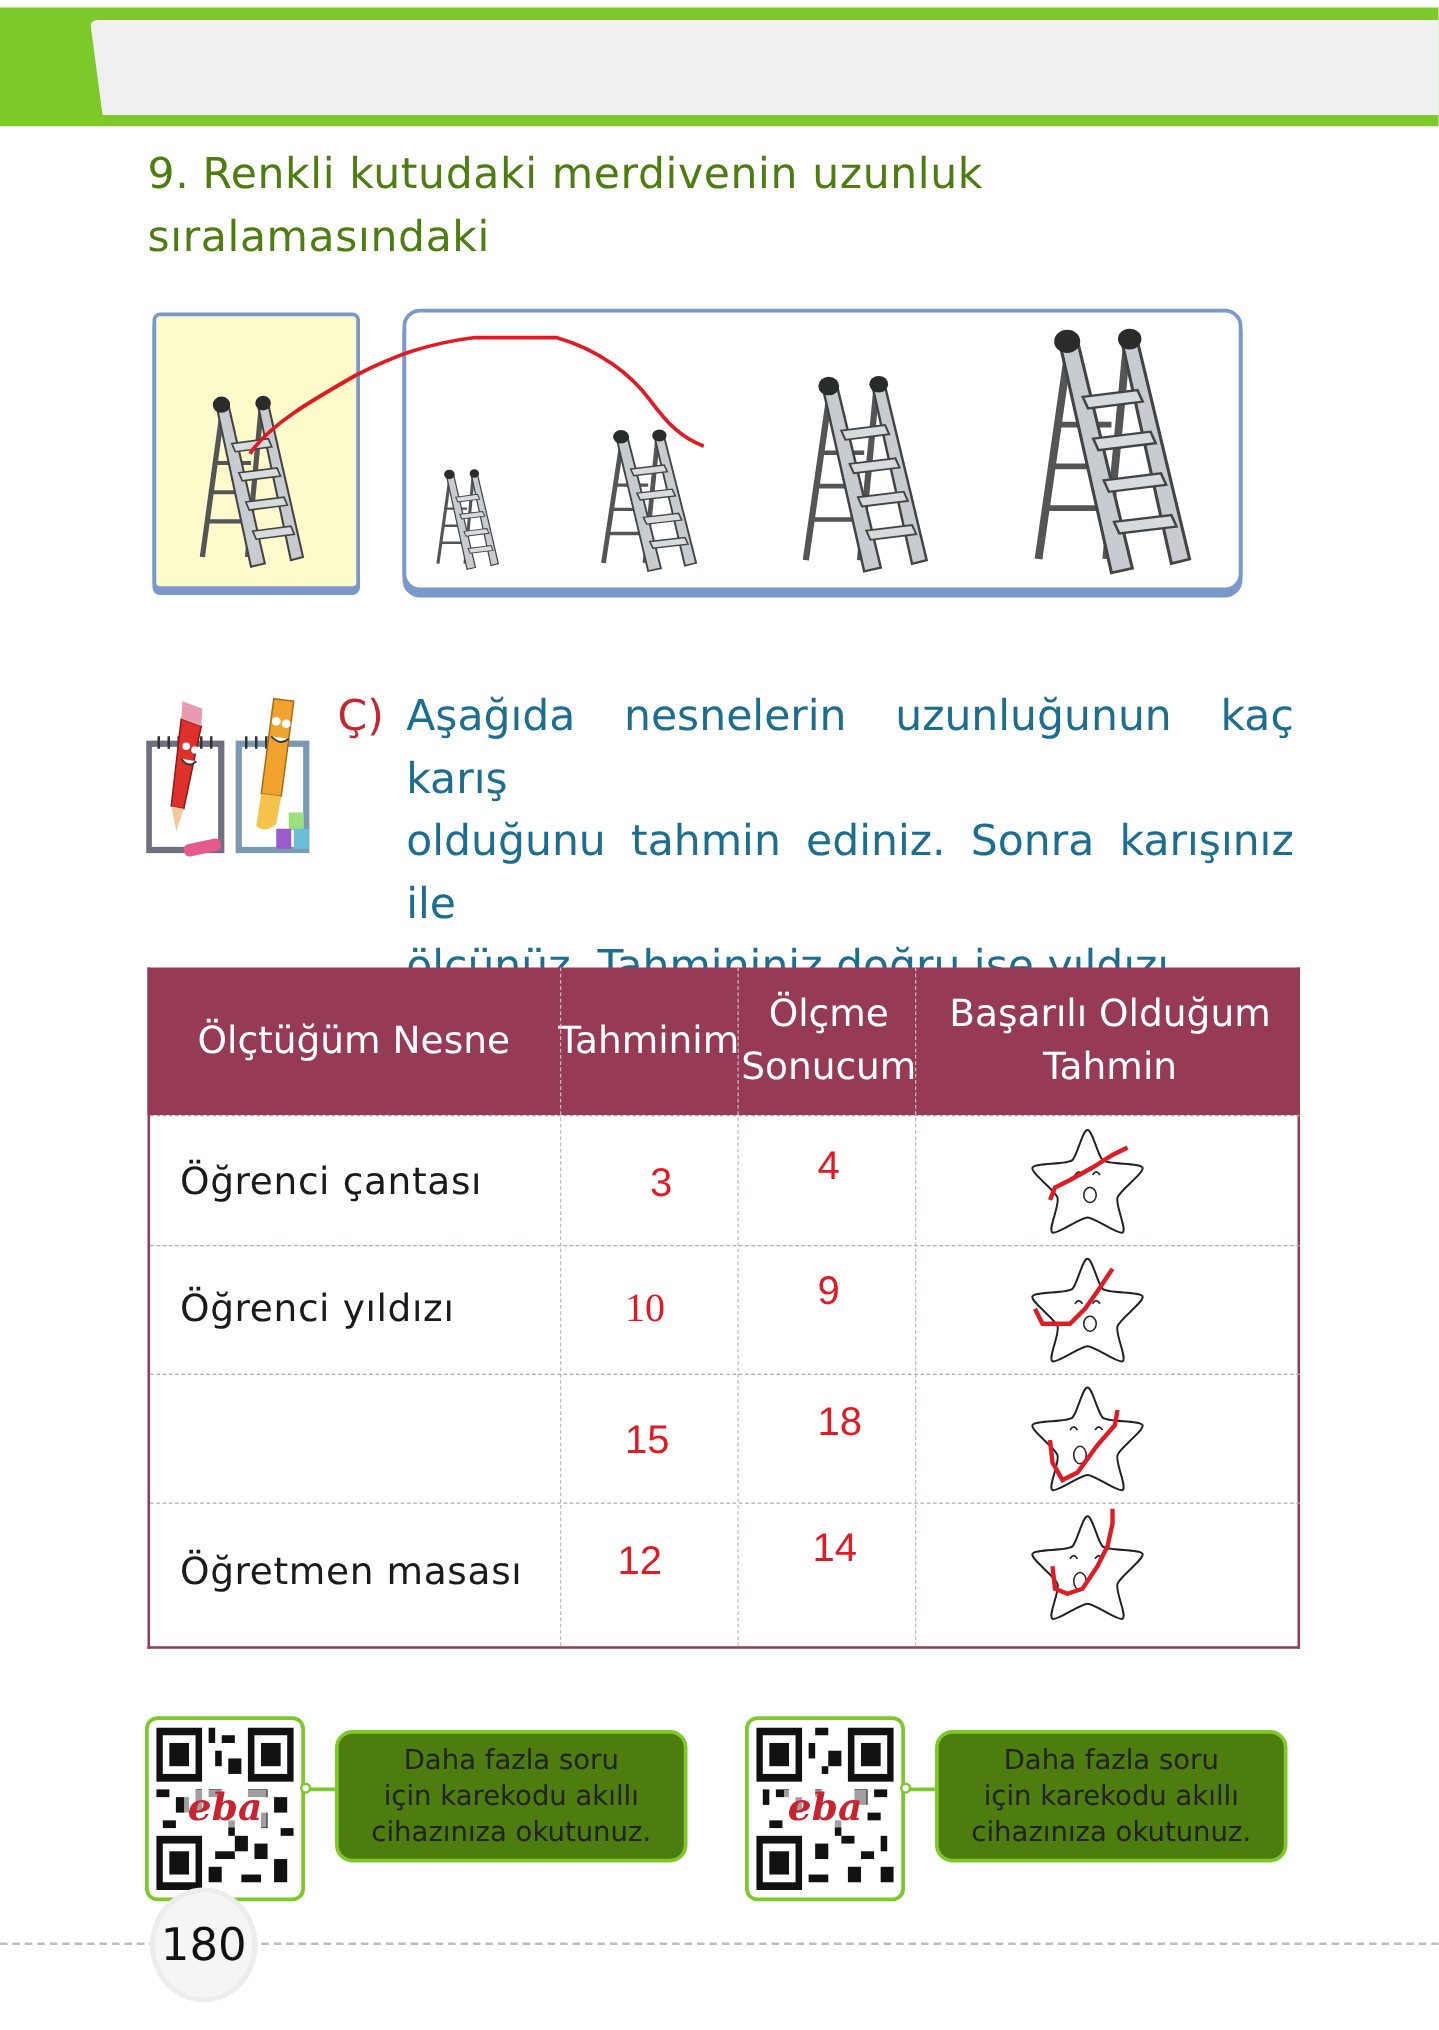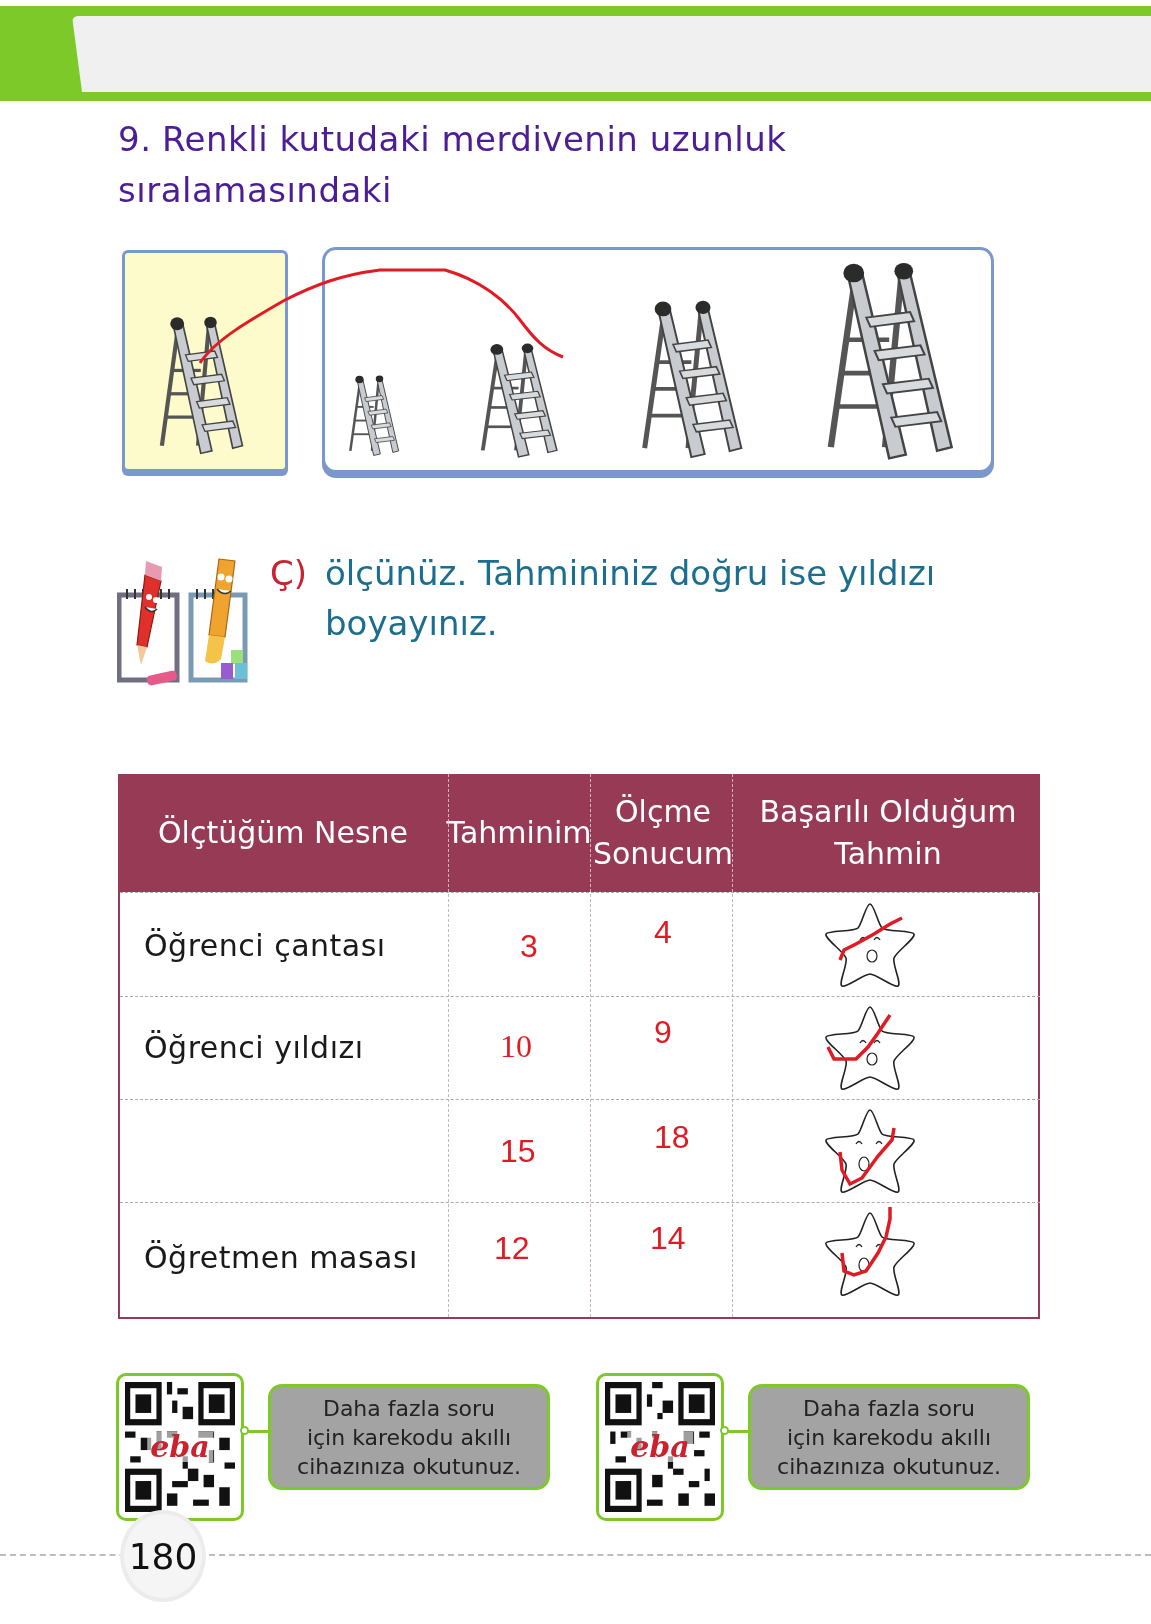--- a/index.html
+++ b/index.html
@@ -6,21 +6,21 @@
   html, body { width: 1151px; height: 1624px; background: #ffffff; overflow: hidden; }
   body { position: relative; font-family: "DejaVu Sans", sans-serif; }
 
   
   .header-band { position: absolute; left: 0; top: 6px; width: 1151px; height: 95px; background: #7dc929; }
   .header-inner { position: absolute; left: 72px; top: 16px; width: 1090px; height: 76px; background: #f0f0f0;
     clip-path: polygon(0 0, 100% 0, 100% 100%, 10px 100%); border-radius: 6px 0 0 0; }
   .header-top-fade { position: absolute; left: 0; top: 0; width: 1151px; height: 6px; background: #fff; }
 
   
-  .q9 { position: absolute; left: 118px; top: 114px; width: 900px; color: #4c1d95; font-size: 34px; line-height: 51px; letter-spacing: 0.5px; }
+  .q9 { position: absolute; left: 118px; top: 114px; width: 900px; color: #4d7c0f; font-size: 34px; line-height: 51px; letter-spacing: 0.5px; }
   .q9 .num { display: inline-block; width: 44px; }
   .q9 .line2 { padding-left: 44px; }
 
   
   .ladder-yellow { position: absolute; left: 122px; top: 250px; width: 166px; height: 222px; background: #fdfbcb;
     border: 3px solid #7a98cc; border-radius: 6px; box-shadow: 0 4px 0 #7a98cc; }
   .ladder-box { position: absolute; left: 322px; top: 247px; width: 672px; height: 226px; background: #ffffff;
     border: 3px solid #7a98cc; border-radius: 14px; box-shadow: 0 5px 0 #7a98cc; }
   .ladder { position: absolute; }
   .drawing { position: absolute; left: 0; top: 0; width: 1151px; height: 1624px; pointer-events: none; }
@@ -42,21 +42,21 @@
   .cell-name { position: absolute; left: 24px; font-size: 30px; color: #1a1a1a; letter-spacing: 0.5px; }
   .cell-num { position: absolute; color: #e01b24; font-size: 32px; font-family: "Liberation Sans", sans-serif; }
   .star { position: absolute; }
 
   
   .qr-frame { position: absolute; width: 128px; height: 148px; border: 3px solid #7dc929; border-radius: 10px; background: #fff; padding: 6px; }
   .qr-grid { width: 100%; height: 100%; position: relative; }
   .qr-logo { position: absolute; left: 50%; top: 50%; transform: translate(-50%, -50%); color: #c8232f; font-family: "DejaVu Serif", serif; font-style: italic; font-weight: bold; font-size: 30px; background: rgba(255,255,255,0.6); padding: 0 3px; line-height: 30px; }
   .qr-connector { position: absolute; height: 3px; background: #7dc929; }
   .qr-dot { position: absolute; width: 9px; height: 9px; border: 2px solid #7dc929; border-radius: 50%; background: #fff; }
-  .qr-callout { position: absolute; width: 282px; height: 106px; border: 3px solid #7dc929; border-radius: 14px; background: #a3a3a3;
+  .qr-callout { position: absolute; width: 282px; height: 106px; border: 3px solid #7dc929; border-radius: 14px; background: #4d7c0f;
     display: flex; flex-direction: column; align-items: center; justify-content: center; font-size: 22px; line-height: 29px; color: #222; text-align: center; }
 
   
   .footer-line { position: absolute; left: 0; top: 1554px; width: 1151px; height: 0; border-top: 2px dashed #bdbdbd; }
   .page-circle { position: absolute; left: 120px; top: 1510px; width: 86px; height: 92px; border-radius: 50%; background: #f5f5f5; border: 4px solid #ececec;
     display: flex; align-items: center; justify-content: center; font-size: 36px; color: #111; }
 </style>
 </head>
 <body>
 
@@ -149,20 +149,22 @@
   <path d="M100,34 Q107,42 114,36" stroke="#333" fill="#fff" stroke-width="1.5"></path>
   <path d="M92,80 L108,82 L104,104 Q96,112 88,106 Z" fill="#f5c24a"></path>
 
   <rect x="114" y="95" width="12" height="14" fill="#9be07a"></rect>
   <rect x="104" y="108" width="12" height="16" fill="#9b5bd0"></rect>
   <rect x="118" y="108" width="12" height="16" fill="#69c0d8"></rect>
 </svg>
 
 <div class="c-label">Ç)</div>
 <div class="c-text">
+  <span>Aşağıda nesnelerin uzunluğunun kaç karış</span>
+  <span class="just">olduğunu tahmin ediniz. Sonra karışınız ile</span>
   <span>ölçünüz. Tahmininiz doğru ise yıldızı</span>
   <span>boyayınız.</span>
 </div>
 
 <div class="tbl">
   <div class="thead">
     <div class="th" style="left:0; width:330px;">
       <span>Ölçtüğüm Nesne</span>
     </div>
     <div class="th" style="left:330px; width:142px;">

